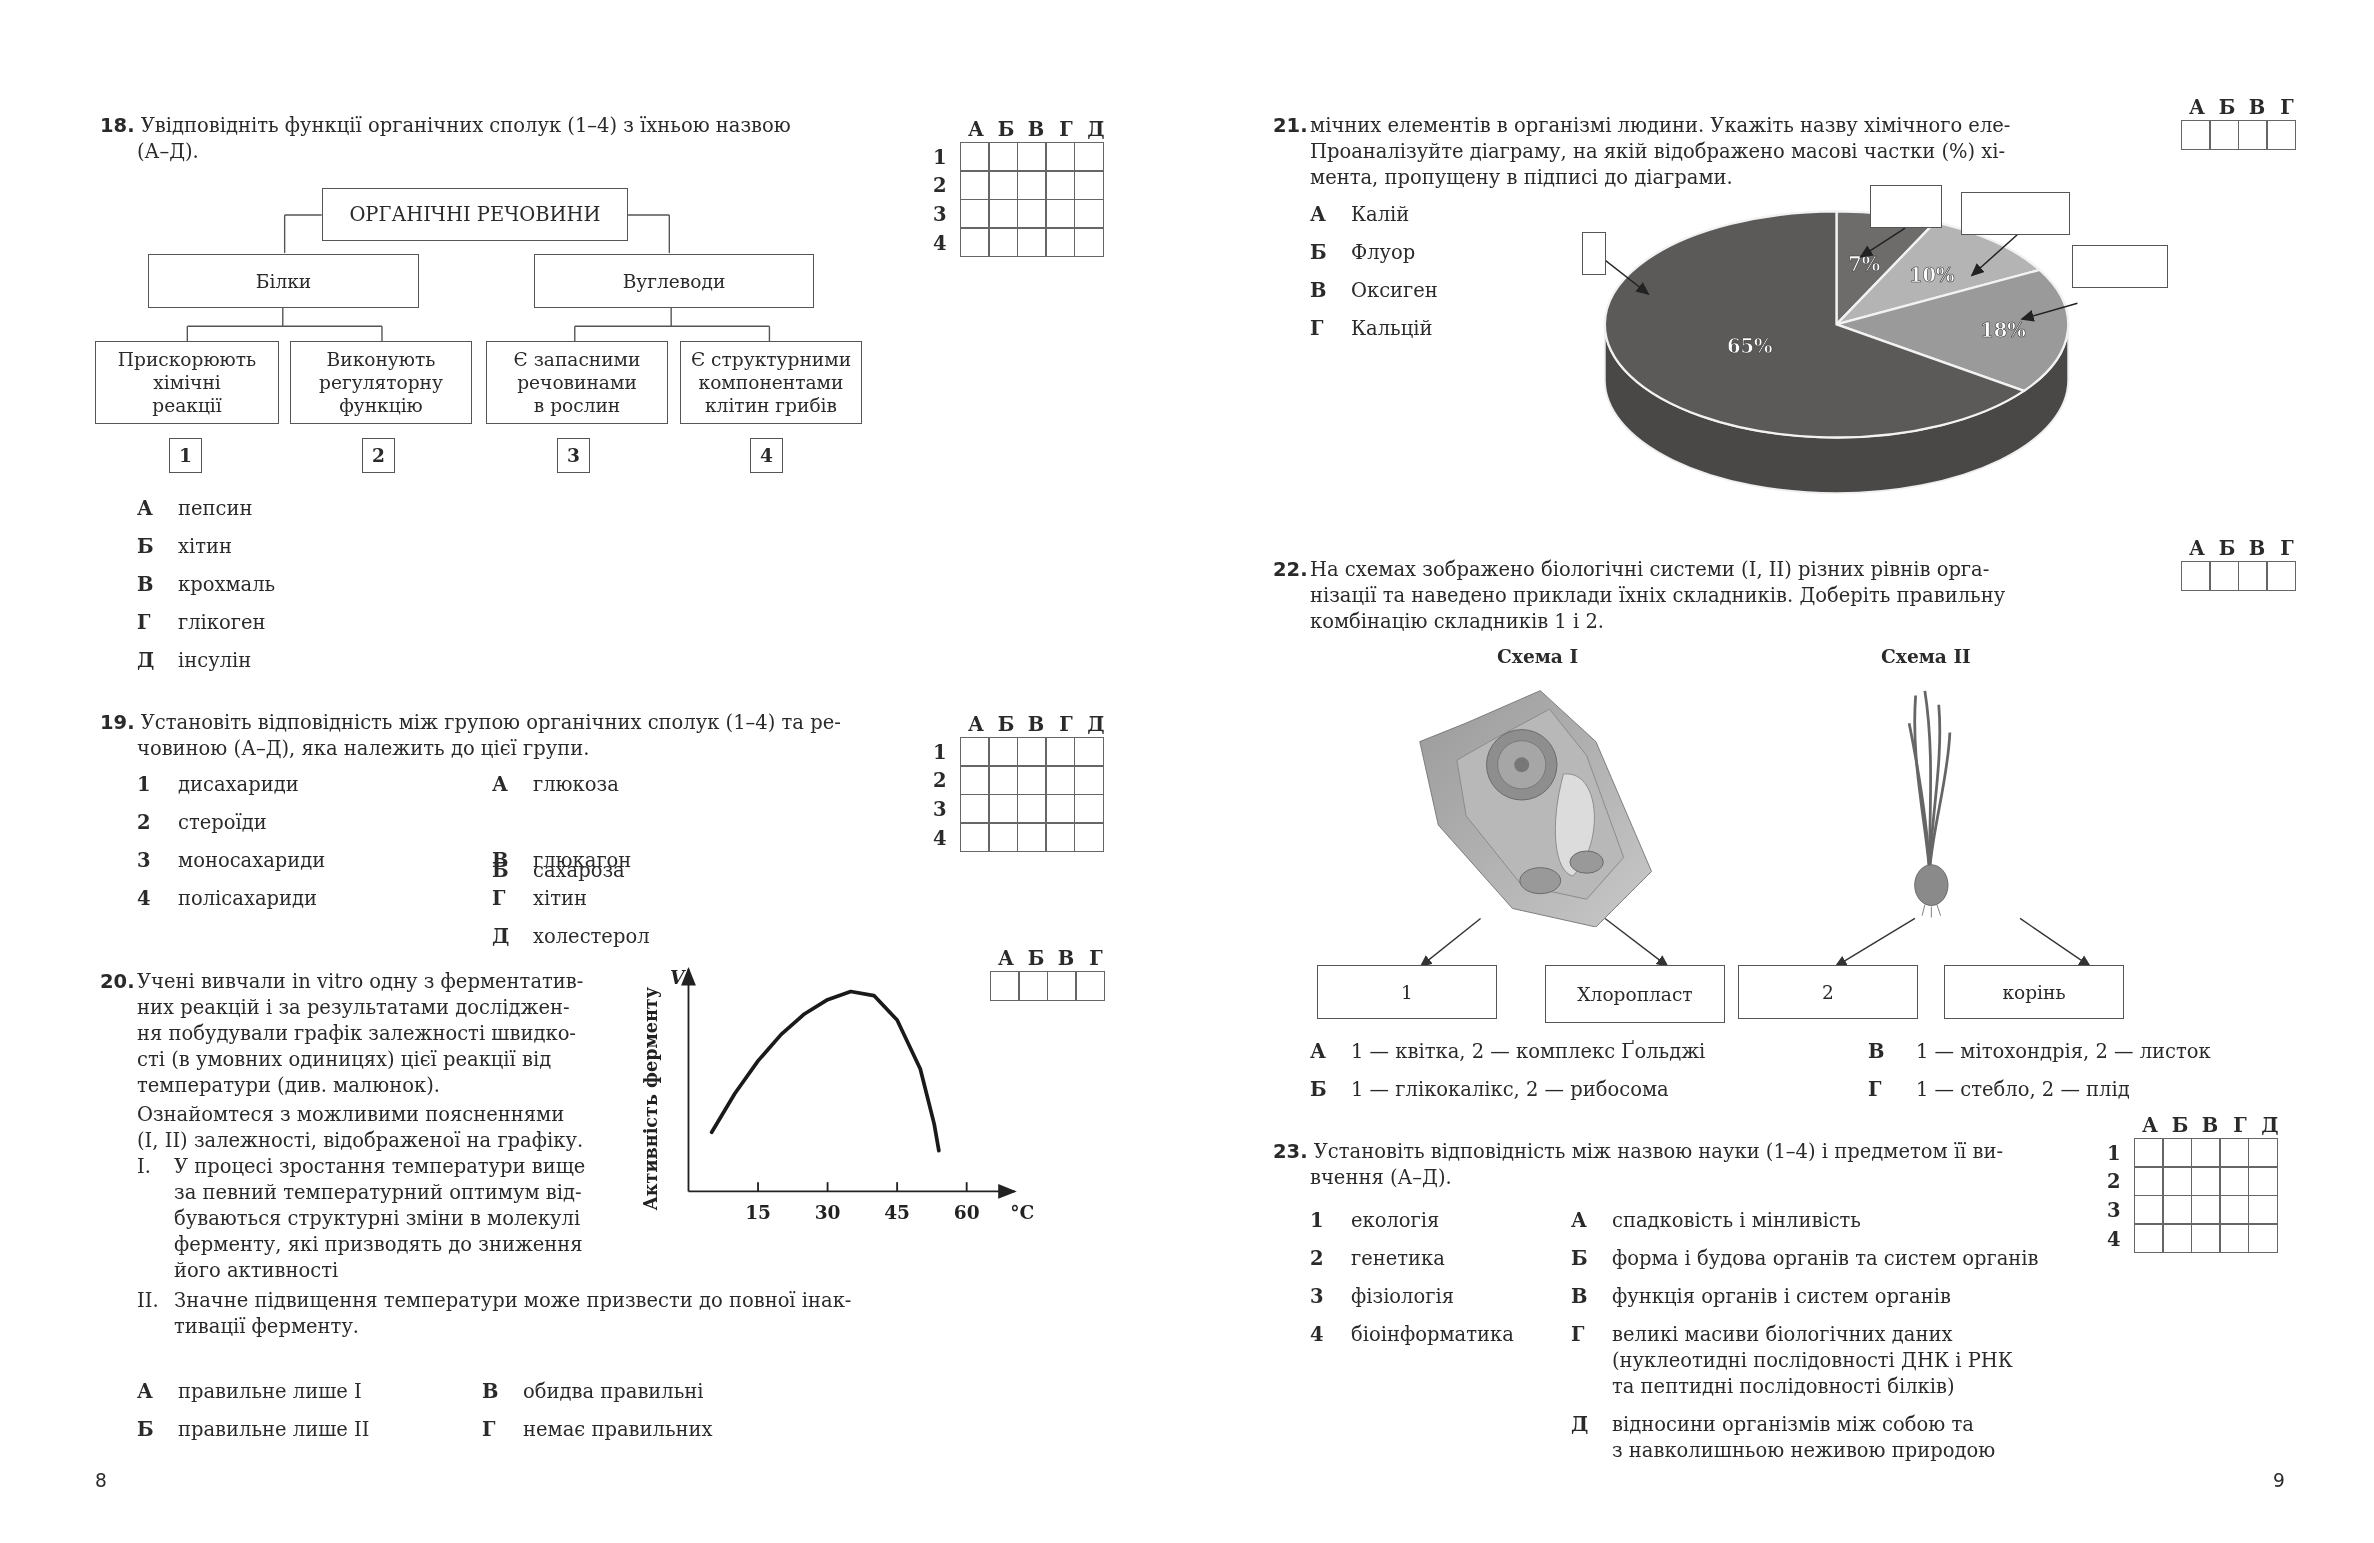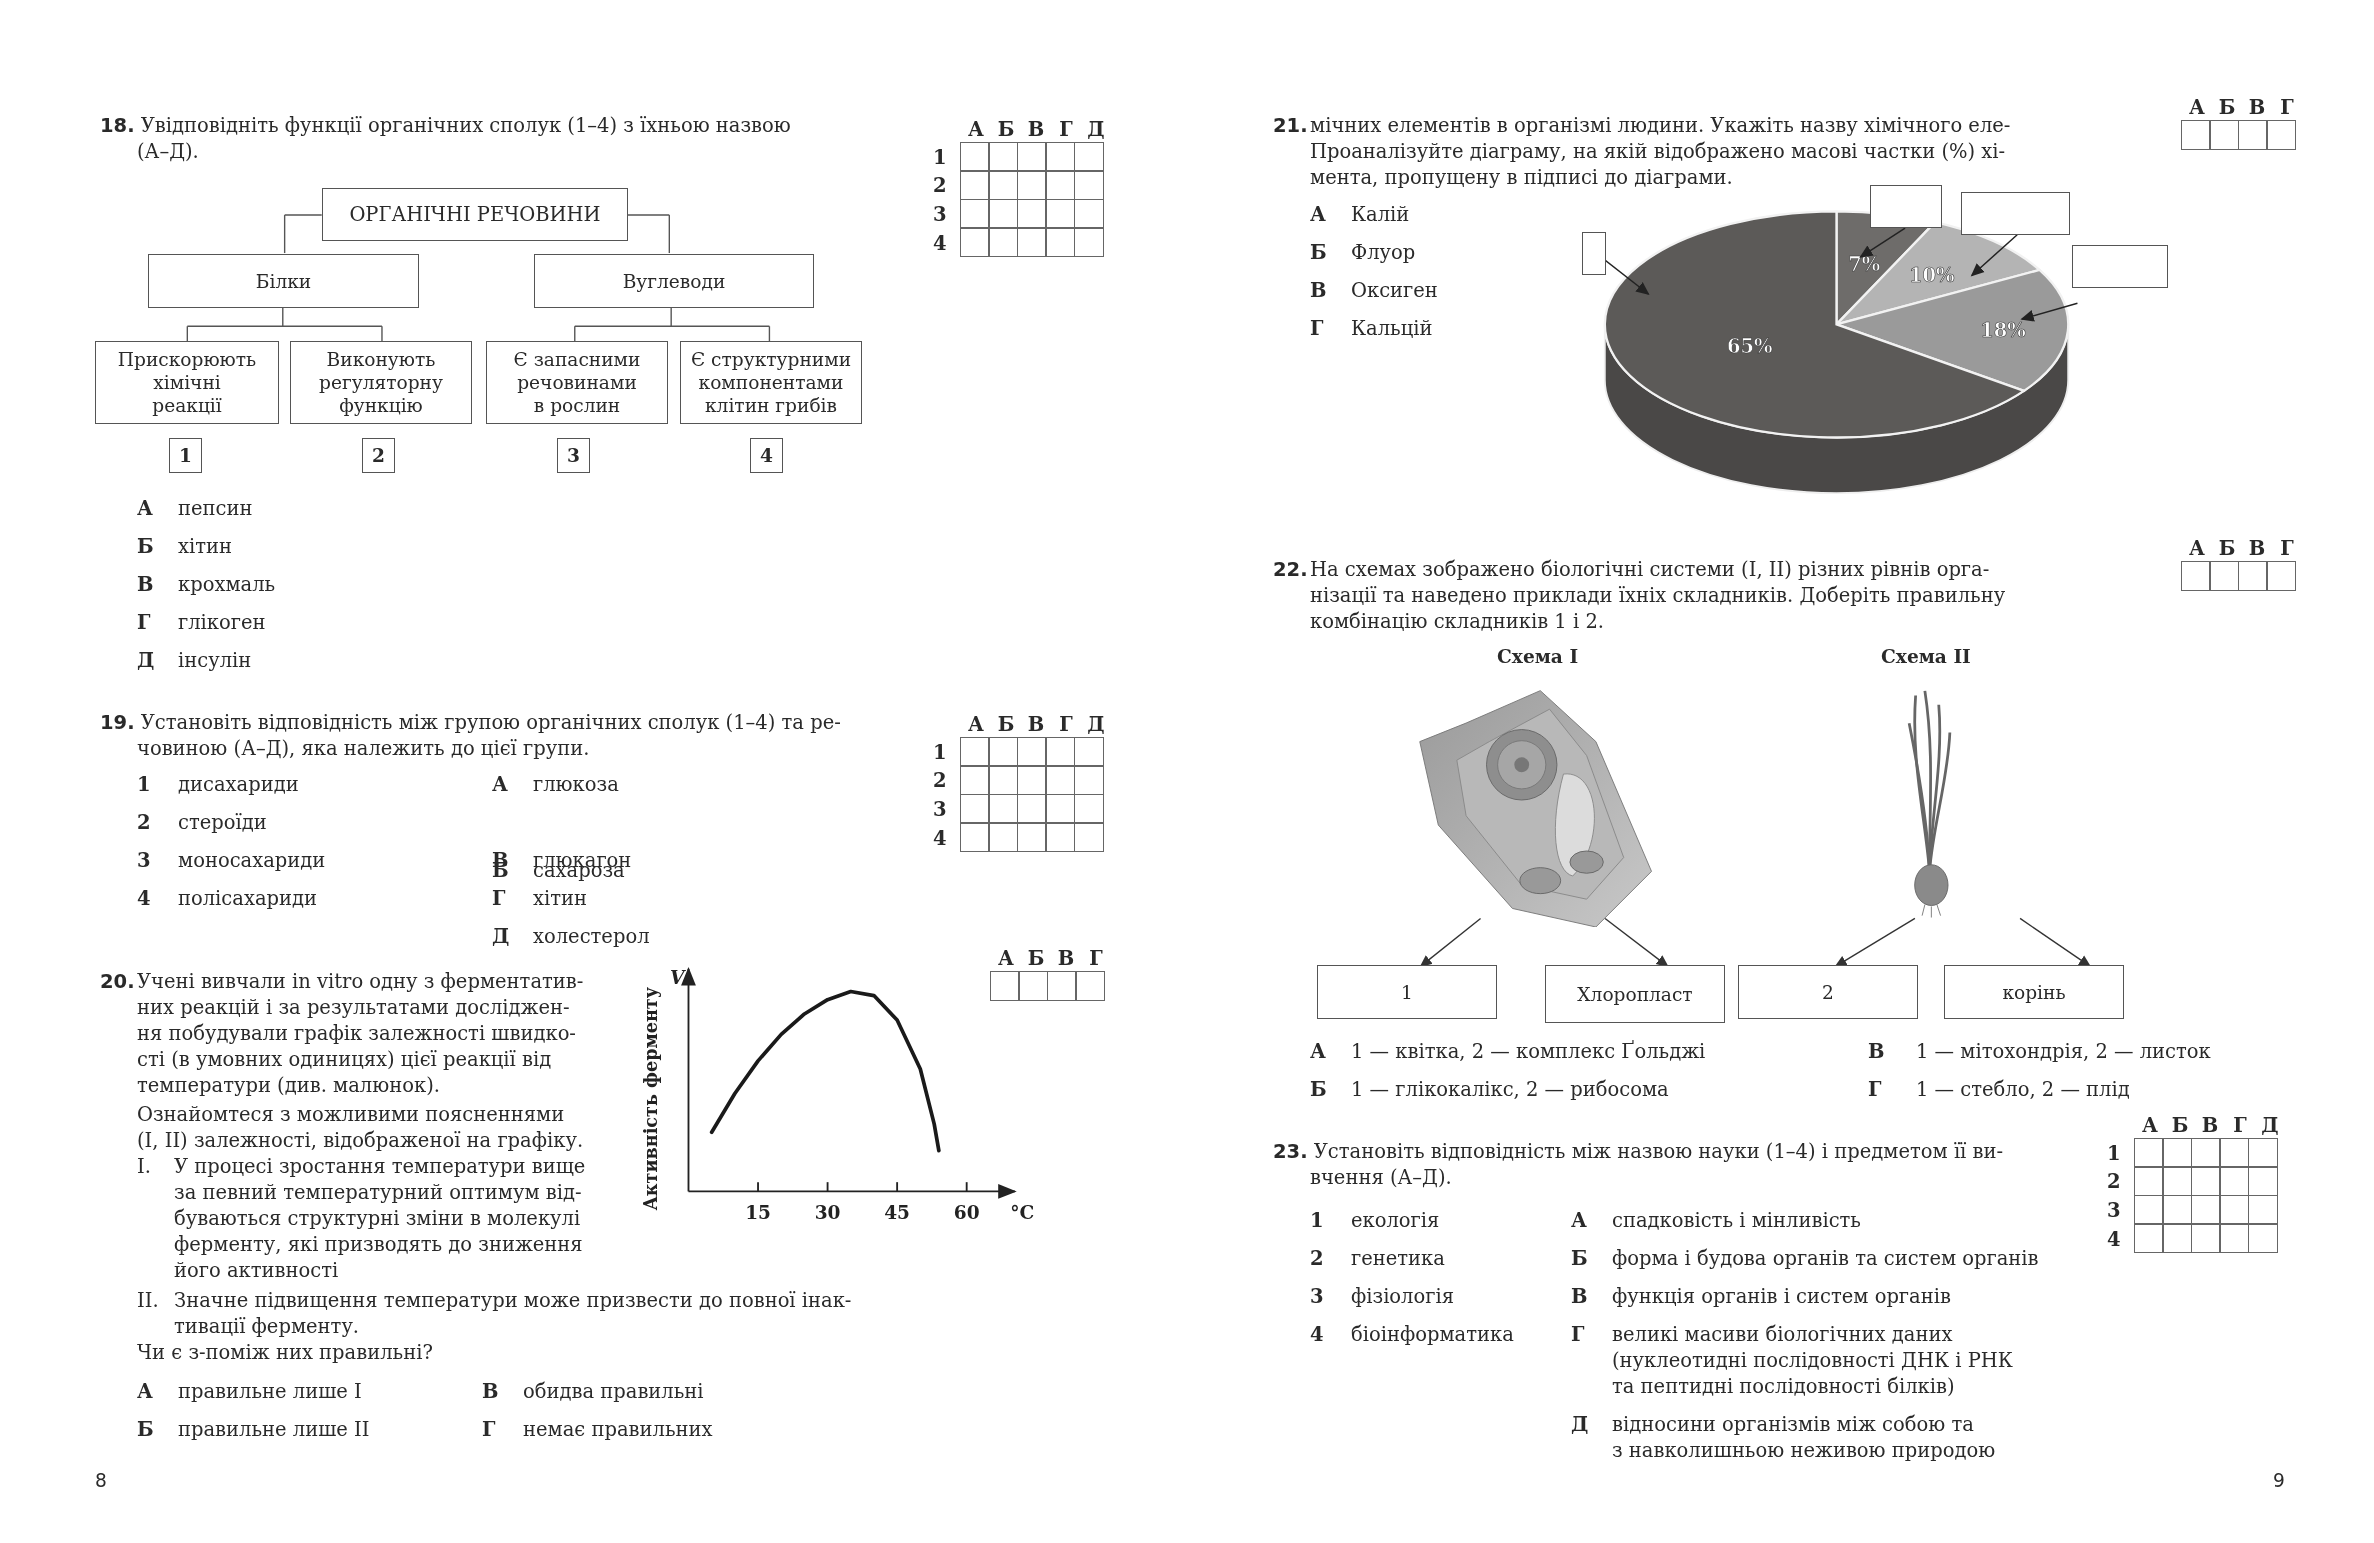--- a/index.html
+++ b/index.html
@@ -236,21 +236,20 @@
     </div>
 </div>
 <div class="q" style="left:137px; top:1288px; width:761px;">
   <div style="display:flex;">
       <span style="width:37px;flex:none;">ІІ.</span>
       <div id="q20s2" style="flex:1;">
         <div>Значне підвищення температури може призвести до повної інак-</div>
         <div>тивації ферменту.</div>
       </div>
     </div>
-  <div>Чи є з-поміж них правильні?</div>
 </div>
 <div class="grid" id="grid20" style="left:963px; top:946px;">
     <div class="hdr">
       <span>А</span>
       <span>Б</span>
       <span>В</span>
       <span>Г</span>
     </div>
     <div class="row">
       <span class="rl"></span>

